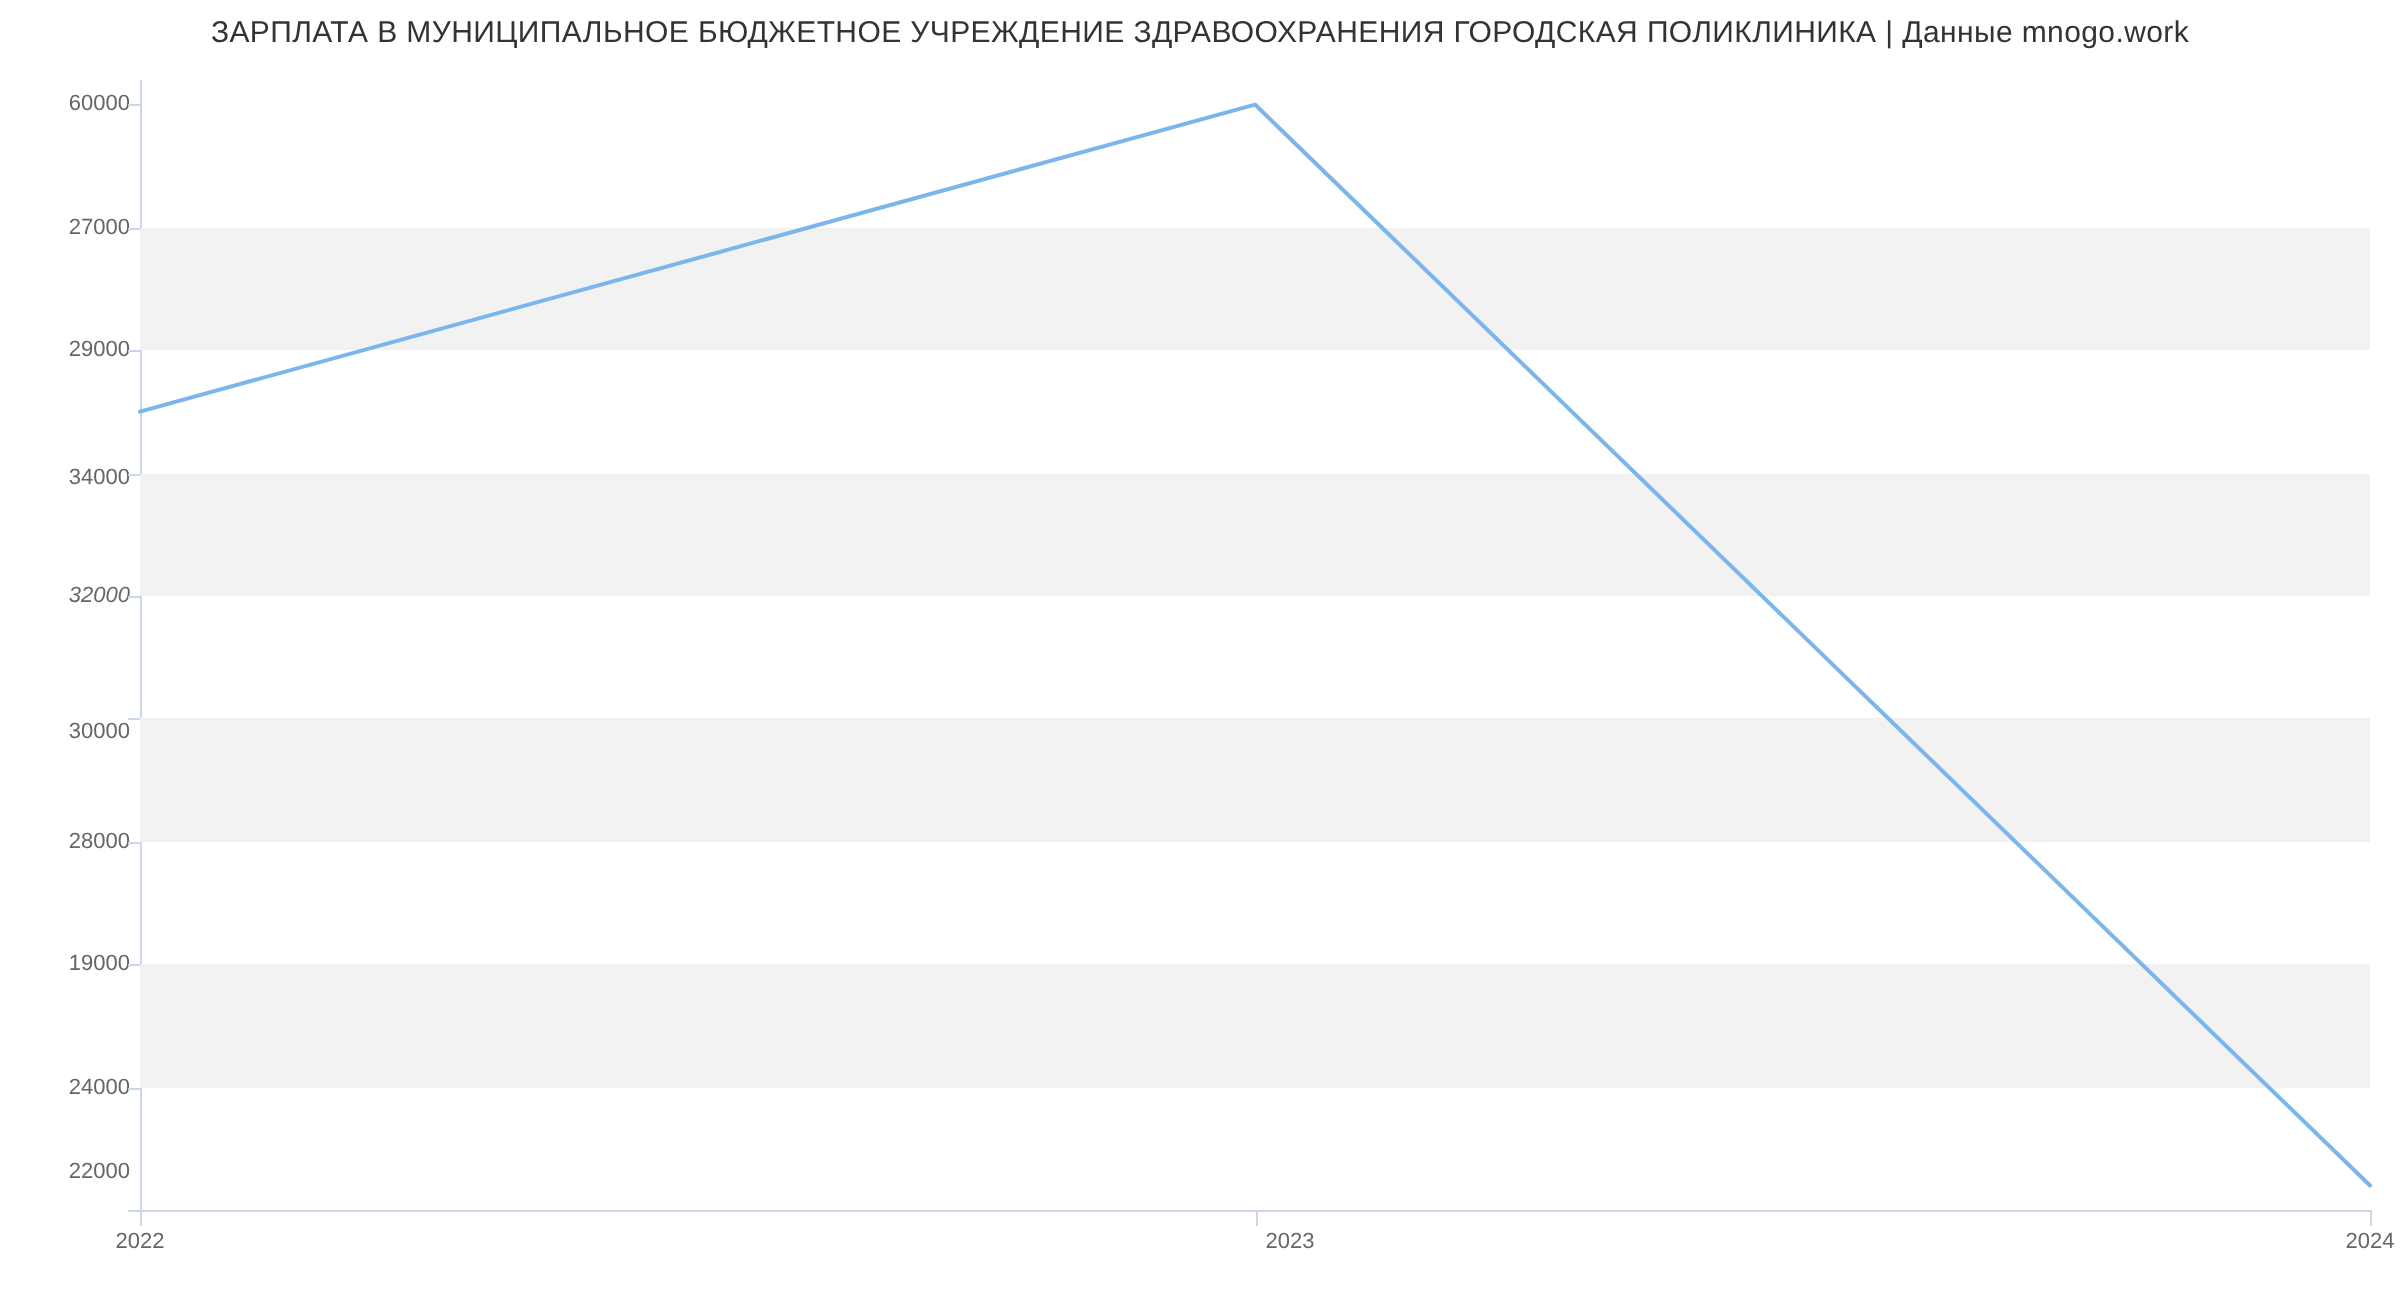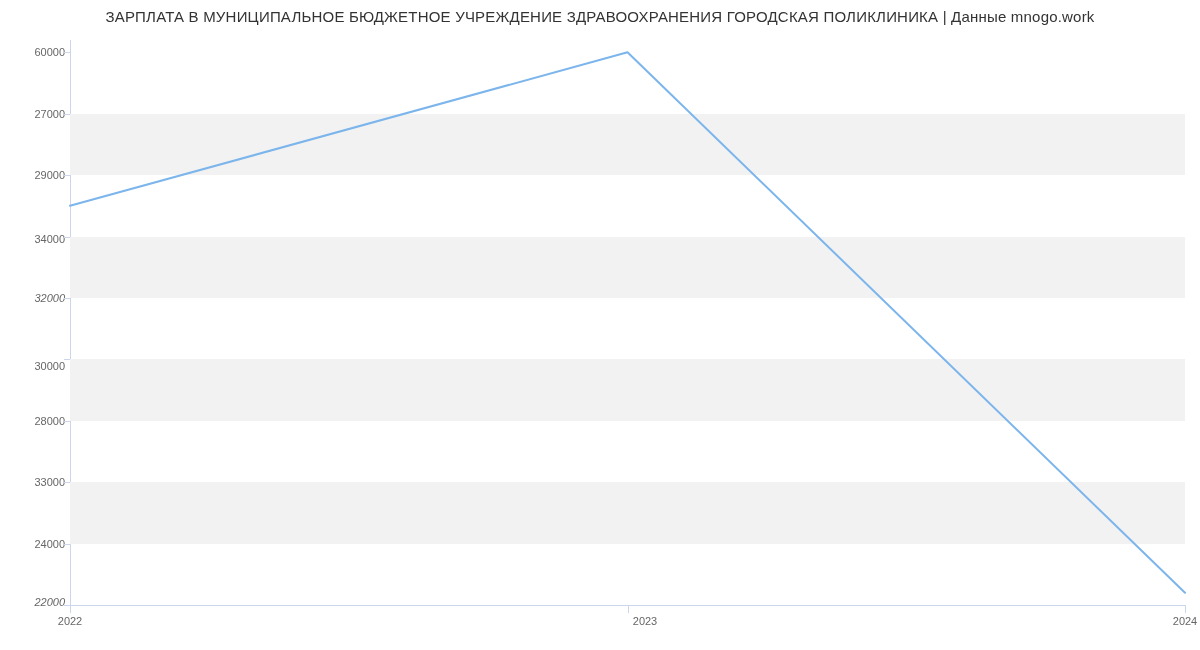--- a/index.html
+++ b/index.html
@@ -117,25 +117,25 @@
         <div class="grid-band" style="top: 319.348px; height: 61.413px;"></div>
         <div class="grid-band" style="top: 196.522px; height: 61.413px;"></div>
         <div class="grid-band" style="top: 73.6957px; height: 61.413px;"></div>
       </div>
     <svg class="series" viewBox="0 0 1115 565" preserveAspectRatio="none">
       <path id="series-path" class="series-line" d="M0.00 165.82 L557.50 12.28 L1115.00 552.72"></path>
     </svg>
   </div>
 
   <div id="y-ticks">
-      <div class="y-tick-label" style="top: 602px; font-style: italic;">22000</div>
+      <div class="y-tick-label" style="top: 586px;">22000</div>
       <div class="y-tick-mark" style="top: 605px;"></div>
       <div class="y-tick-label" style="top: 543.587px;">24000</div>
       <div class="y-tick-mark" style="top: 543.587px;"></div>
-      <div class="y-tick-label" style="top: 482.174px;">33000</div>
+      <div class="y-tick-label" style="top: 482.174px;">19000</div>
       <div class="y-tick-mark" style="top: 482.174px;"></div>
       <div class="y-tick-label" style="top: 420.761px;">28000</div>
       <div class="y-tick-mark" style="top: 420.761px;"></div>
       <div class="y-tick-label" style="top: 366px;">30000</div>
       <div class="y-tick-mark" style="top: 359.348px;"></div>
       <div class="y-tick-label" style="top: 297.935px; font-style: italic;">32000</div>
       <div class="y-tick-mark" style="top: 297.935px;"></div>
       <div class="y-tick-label" style="top: 239px;">34000</div>
       <div class="y-tick-mark" style="top: 236.522px;"></div>
       <div class="y-tick-label" style="top: 175.109px;">29000</div>

